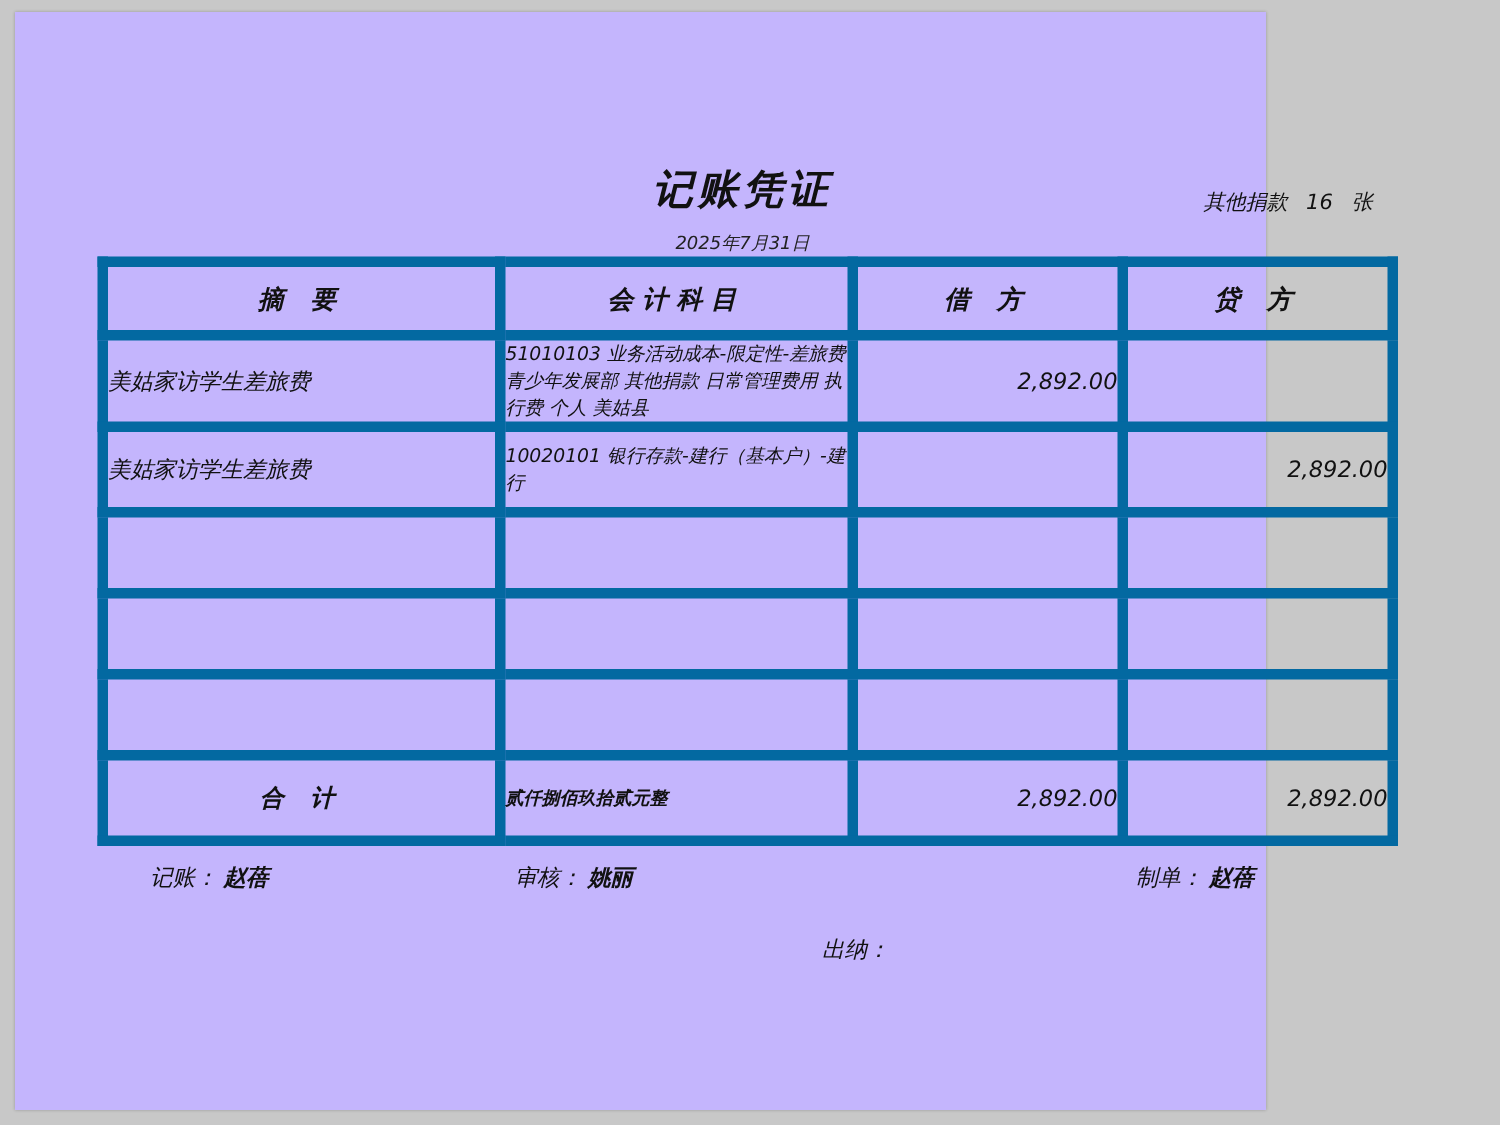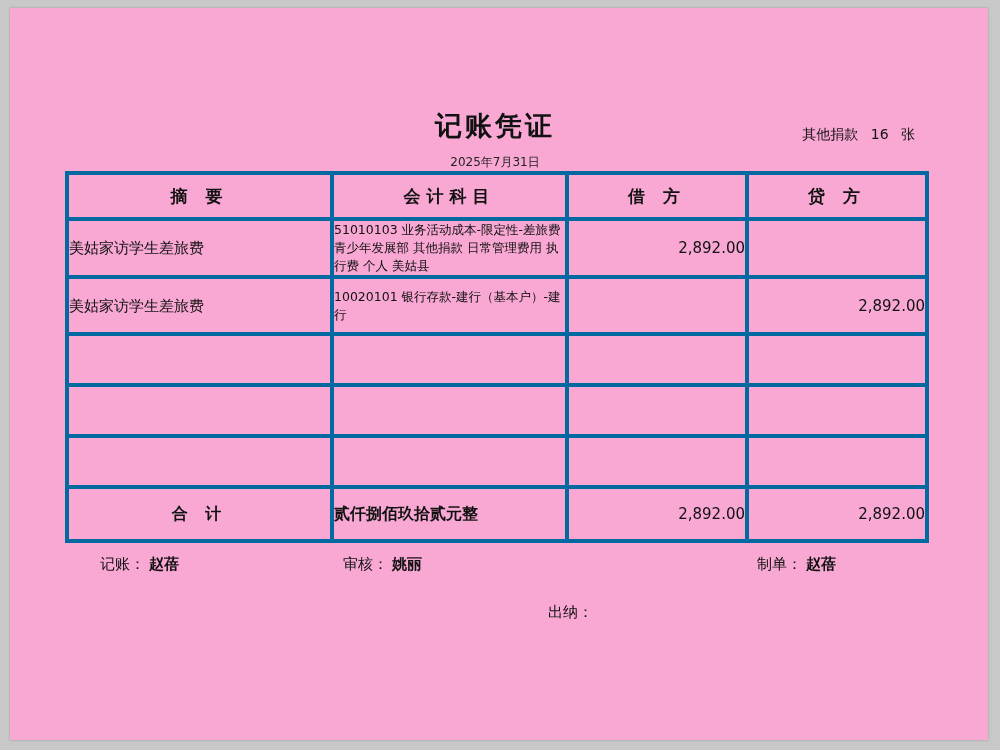--- a/index.html
+++ b/index.html
@@ -10,24 +10,25 @@
     width: 1000px;
     height: 750px;
     background: #c8c8c8;
     font-family: "Liberation Sans", sans-serif;
     overflow: hidden;
   }
   .page {
     position: absolute;
     left: 10px;
     top: 8px;
-    width: 978px;
+    width: 834px;
     height: 732px;
-    background: #f9a8d4;
+    background: #c4b5fd;
     box-shadow: 0 0 2px rgba(0,0,0,0.25);
+    font-style: italic;
   }
   .voucher {
     position: absolute;
     left: 55px;
     top: 100px;
     width: 860px;
   }
   .title {
     text-align: center;
     font-family: "DejaVu Sans", sans-serif;
@@ -81,21 +82,21 @@
     white-space: nowrap;
   }
   .serial span { margin-left: 8px; }
 
   table.vtable {
     width: 100%;
     border-collapse: collapse;
     table-layout: fixed;
   }
   table.vtable td, table.vtable th {
-    border: 4px solid #0369a1;
+    border: 7px solid #0369a1;
     padding: 0;
     vertical-align: middle;
   }
   .col-abstract { width: 265px; }
   .col-subject  { width: 235px; }
   .col-debit    { width: 180px; }
   .col-credit   { width: 180px; }
 
   .th-cell {
     height: 42px;
@@ -135,21 +136,21 @@
   .total-label-cell {
     width: 88px;
     text-align: center;
     font-size: 16px;
     font-weight: bold;
     font-family: "DejaVu Sans", sans-serif;
     letter-spacing: 6px;
     color: #111;
   }
   .total-words-cell {
-    font-size: 16px;
+    font-size: 12px;
     font-weight: bold;
     font-family: "DejaVu Sans", sans-serif;
     padding-left: 8px;
     color: #111;
   }
   .total-row td { height: 50px; }
 
   .footer {
     position: relative;
     height: 34px;

